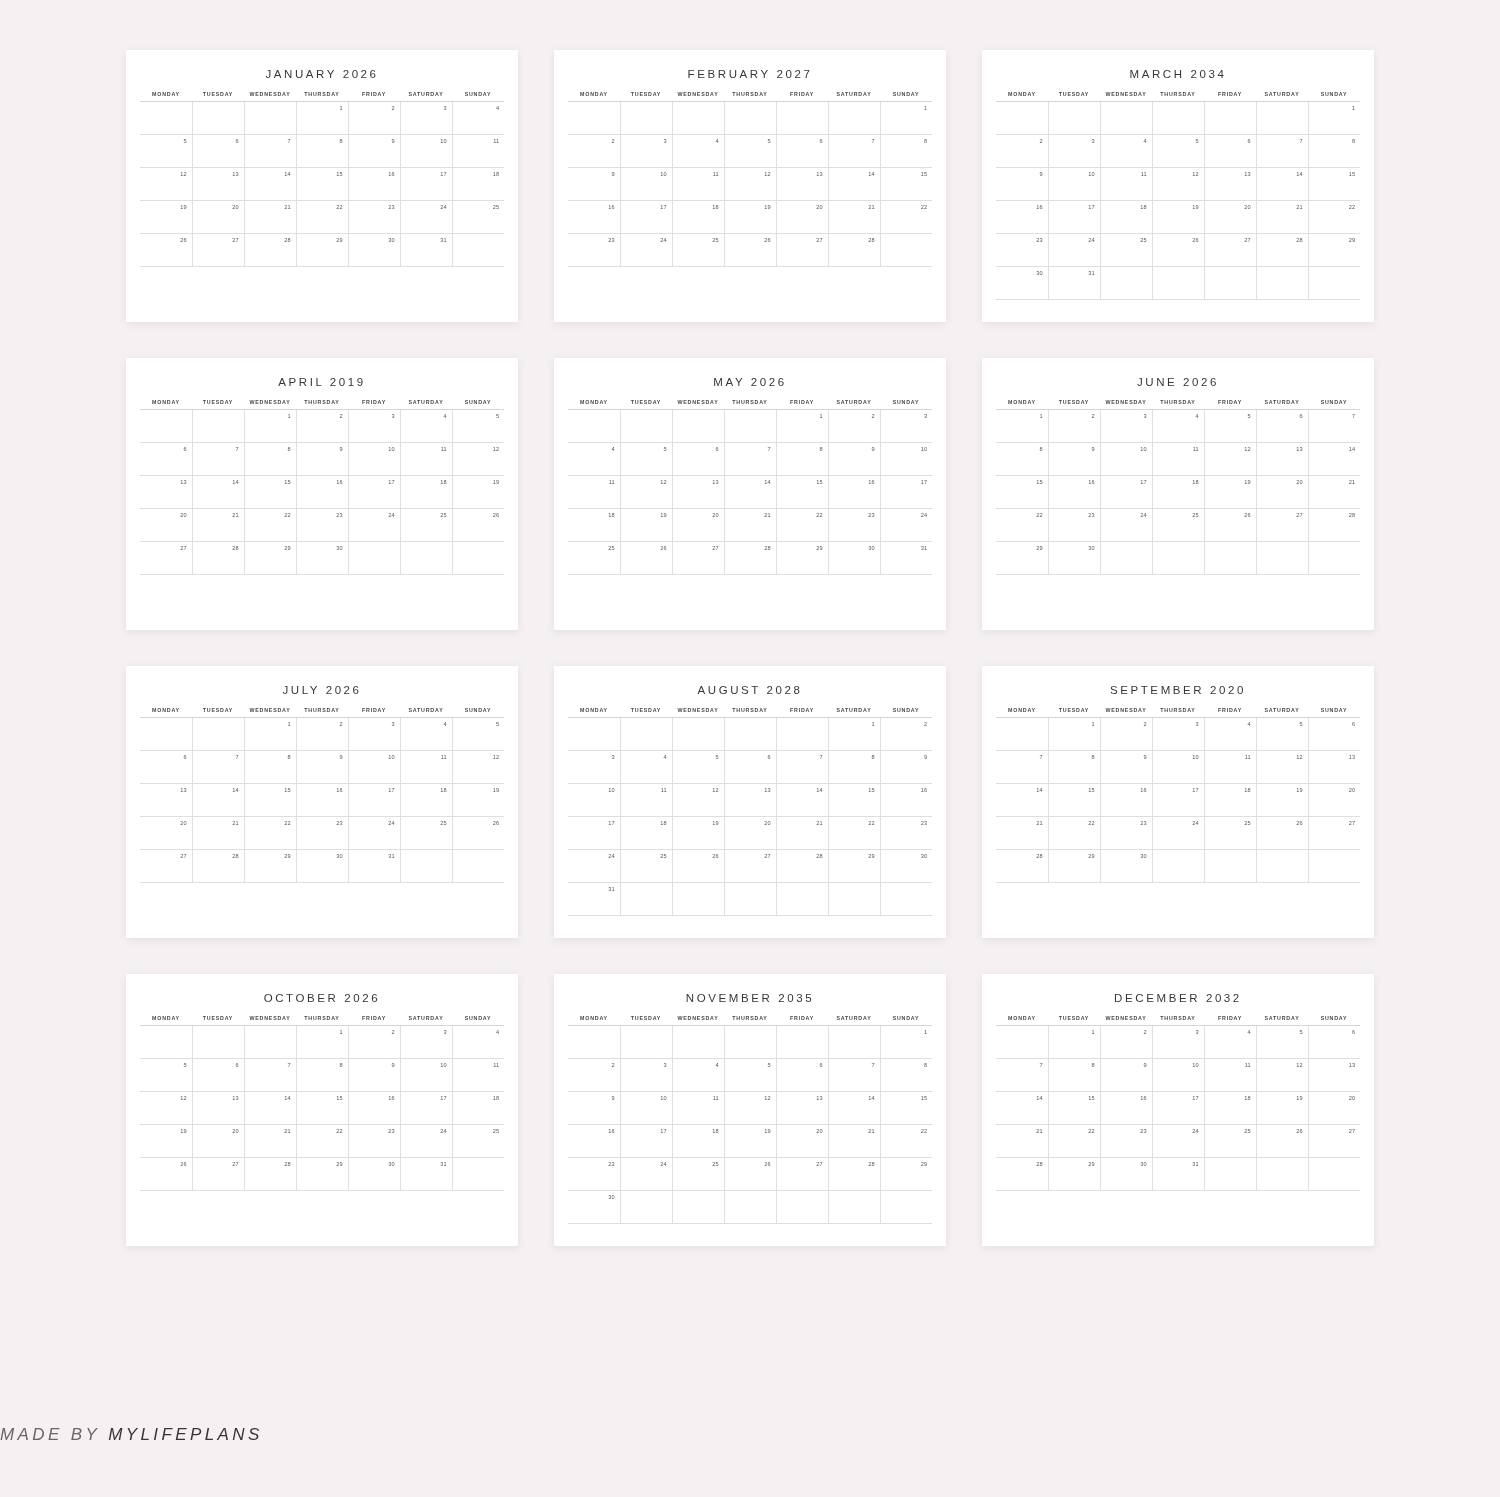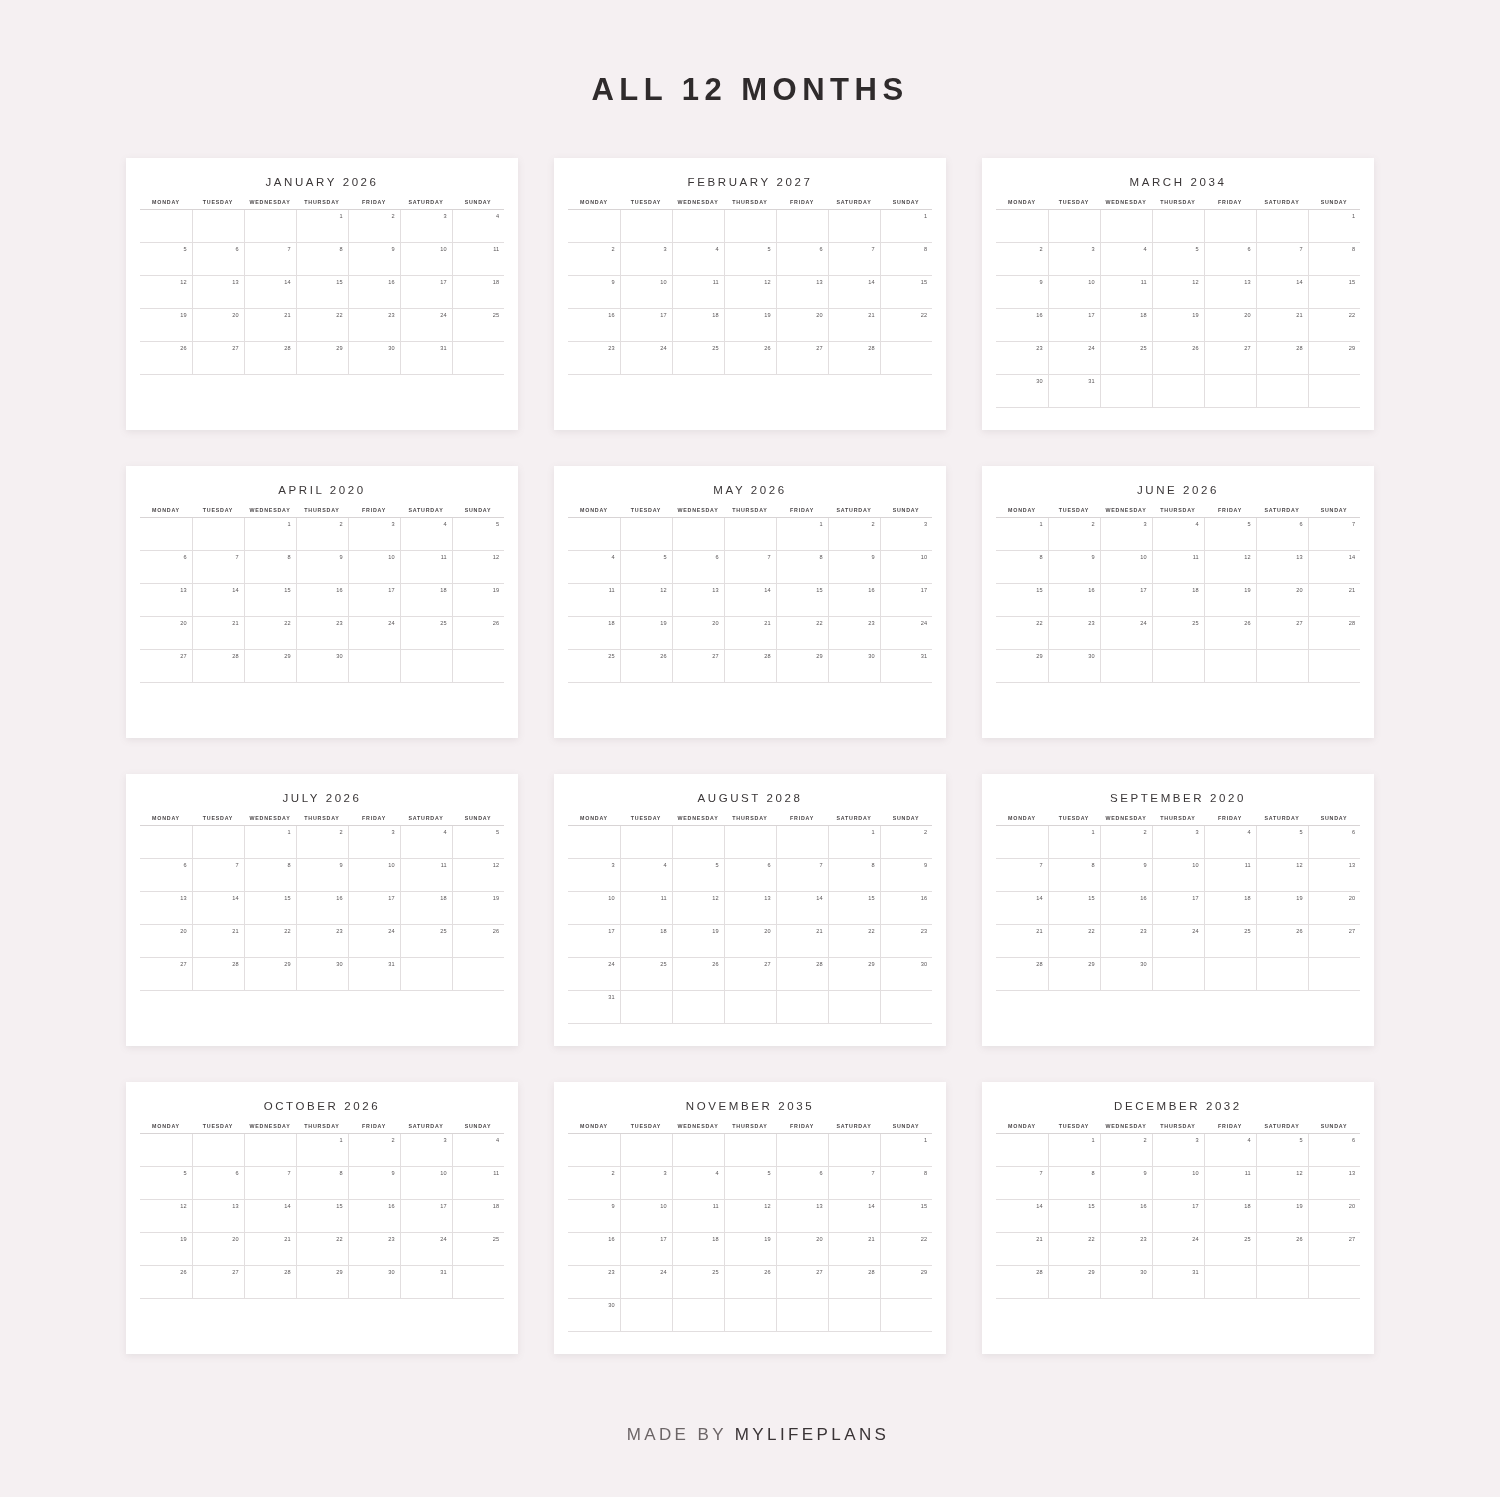--- a/index.html
+++ b/index.html
@@ -77,35 +77,35 @@
     text-align: right;
     font-size: 5.6px;
     color: #5a5658;
     padding: 3px 5px 0 0;
   }
   table.cal td:last-child { border-right: none; }
   table.cal tr:last-child td { border-bottom: 1px solid #e2dedf; }
   .empty { color: transparent; }
   #footer {
     position: absolute;
-    left: 16px; right: 0;
+    left: 0; right: 0;
     bottom: 52px;
-    text-align: center;
+    text-align: left;
     font-size: 17px;
     letter-spacing: 3.4px;
     color: #6c6567;
+    font-style: italic;
   }
   #footer .brand { color: #3a3436; font-weight: 400; }
 </style>
 </head>
 <body>
 
 <div id="page">
 
-  <h1 id="page-title">ALL 12 MONTHS</h1>
 
   <div id="grid">
       <div class="month-card">
         <div class="month-title">JANUARY 2026</div>
         <table class="cal">
           <thead>
             <tr>
               <th>MONDAY</th>
               <th>TUESDAY</th>
               <th>WEDNESDAY</th>
@@ -293,21 +293,21 @@
               <td class="empty"></td>
               <td class="empty"></td>
               <td class="empty"></td>
               <td class="empty"></td>
               <td class="empty"></td>
             </tr>
           </tbody>
         </table>
       </div>
       <div class="month-card">
-        <div class="month-title">APRIL 2020</div>
+        <div class="month-title">APRIL 2019</div>
         <table class="cal">
           <thead>
             <tr>
               <th>MONDAY</th>
               <th>TUESDAY</th>
               <th>WEDNESDAY</th>
               <th>THURSDAY</th>
               <th>FRIDAY</th>
               <th>SATURDAY</th>
               <th>SUNDAY</th>

